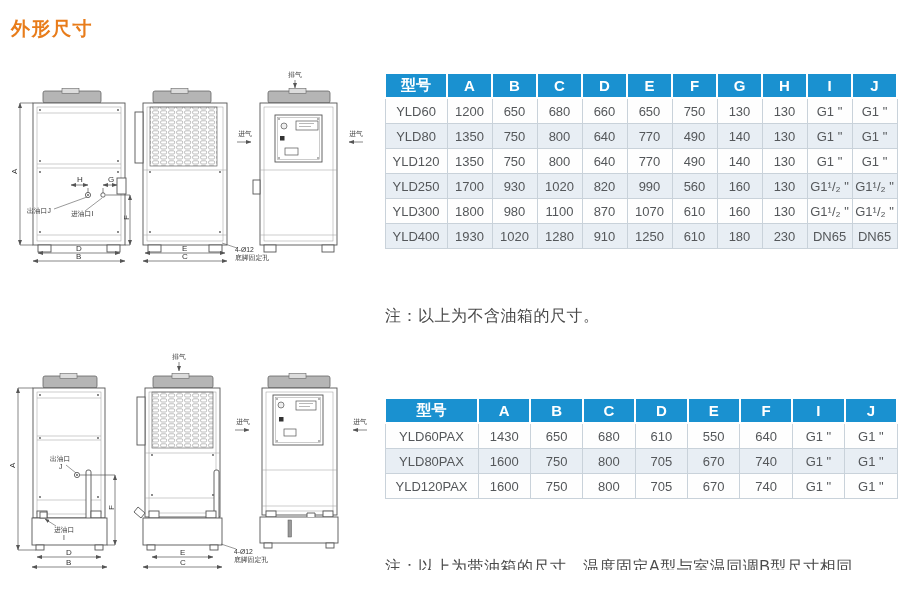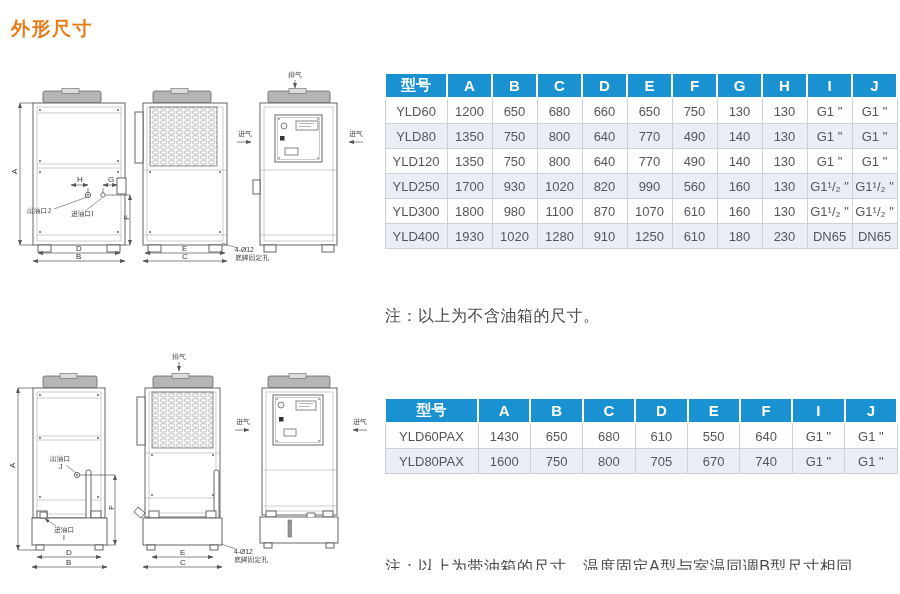--- a/index.html
+++ b/index.html
@@ -449,17 +449,28 @@
           <td>YLD80PAX</td>
           <td>1600</td>
           <td>750</td>
           <td>800</td>
           <td>705</td>
           <td>670</td>
           <td>740</td>
           <td>G1 "</td>
           <td>G1 "</td>
         </tr>
+        <tr>
+          <td>YLD120PAX</td>
+          <td>1600</td>
+          <td>750</td>
+          <td>800</td>
+          <td>705</td>
+          <td>670</td>
+          <td>740</td>
+          <td>G1 "</td>
+          <td>G1 "</td>
+        </tr>
       </tbody>
     </table>
   <div id="note2" class="note">注：以上为带油箱的尺寸，温度固定A型与室温同调B型尺寸相同。</div>
 
 </div>
 
 </body></html>

